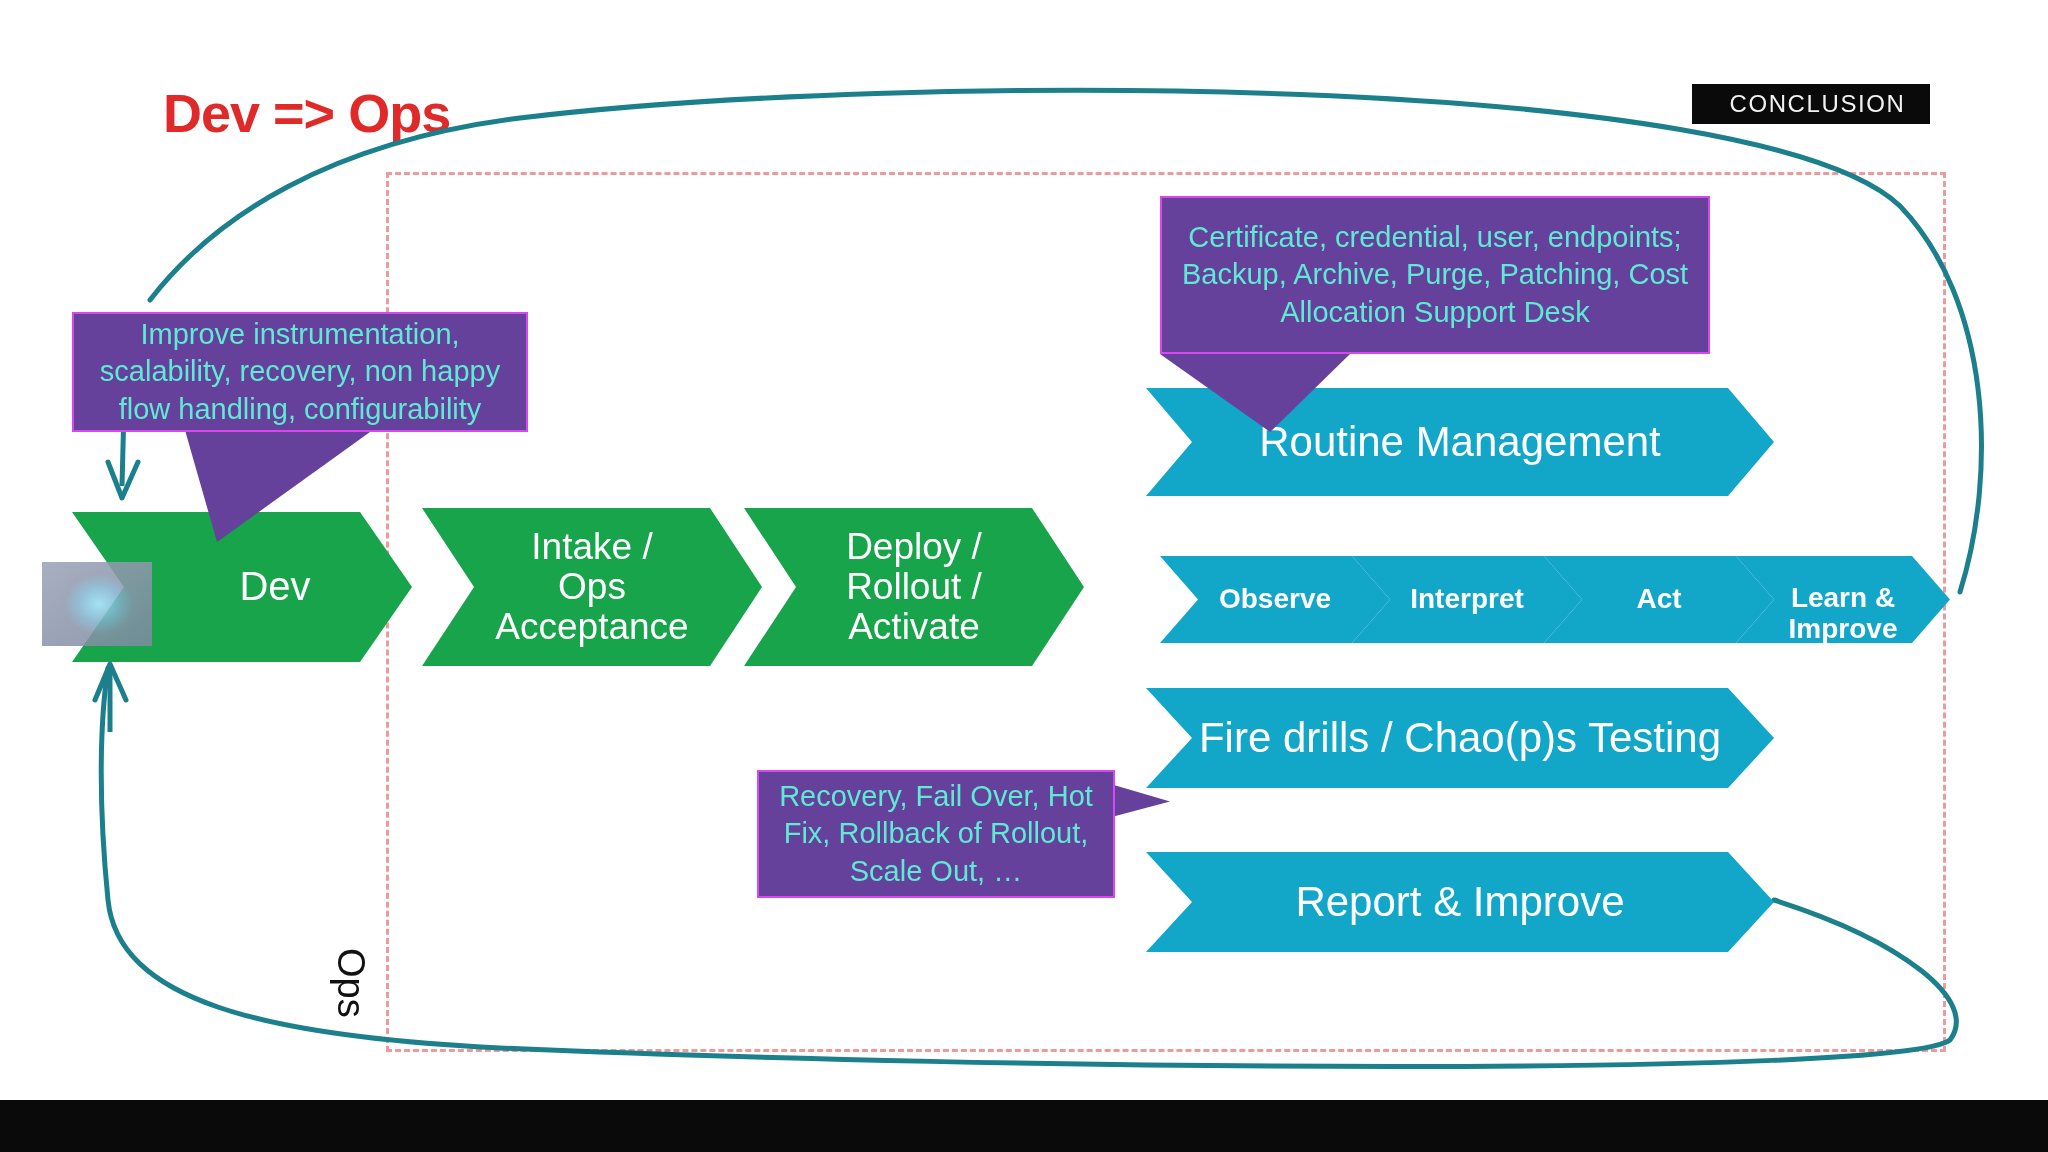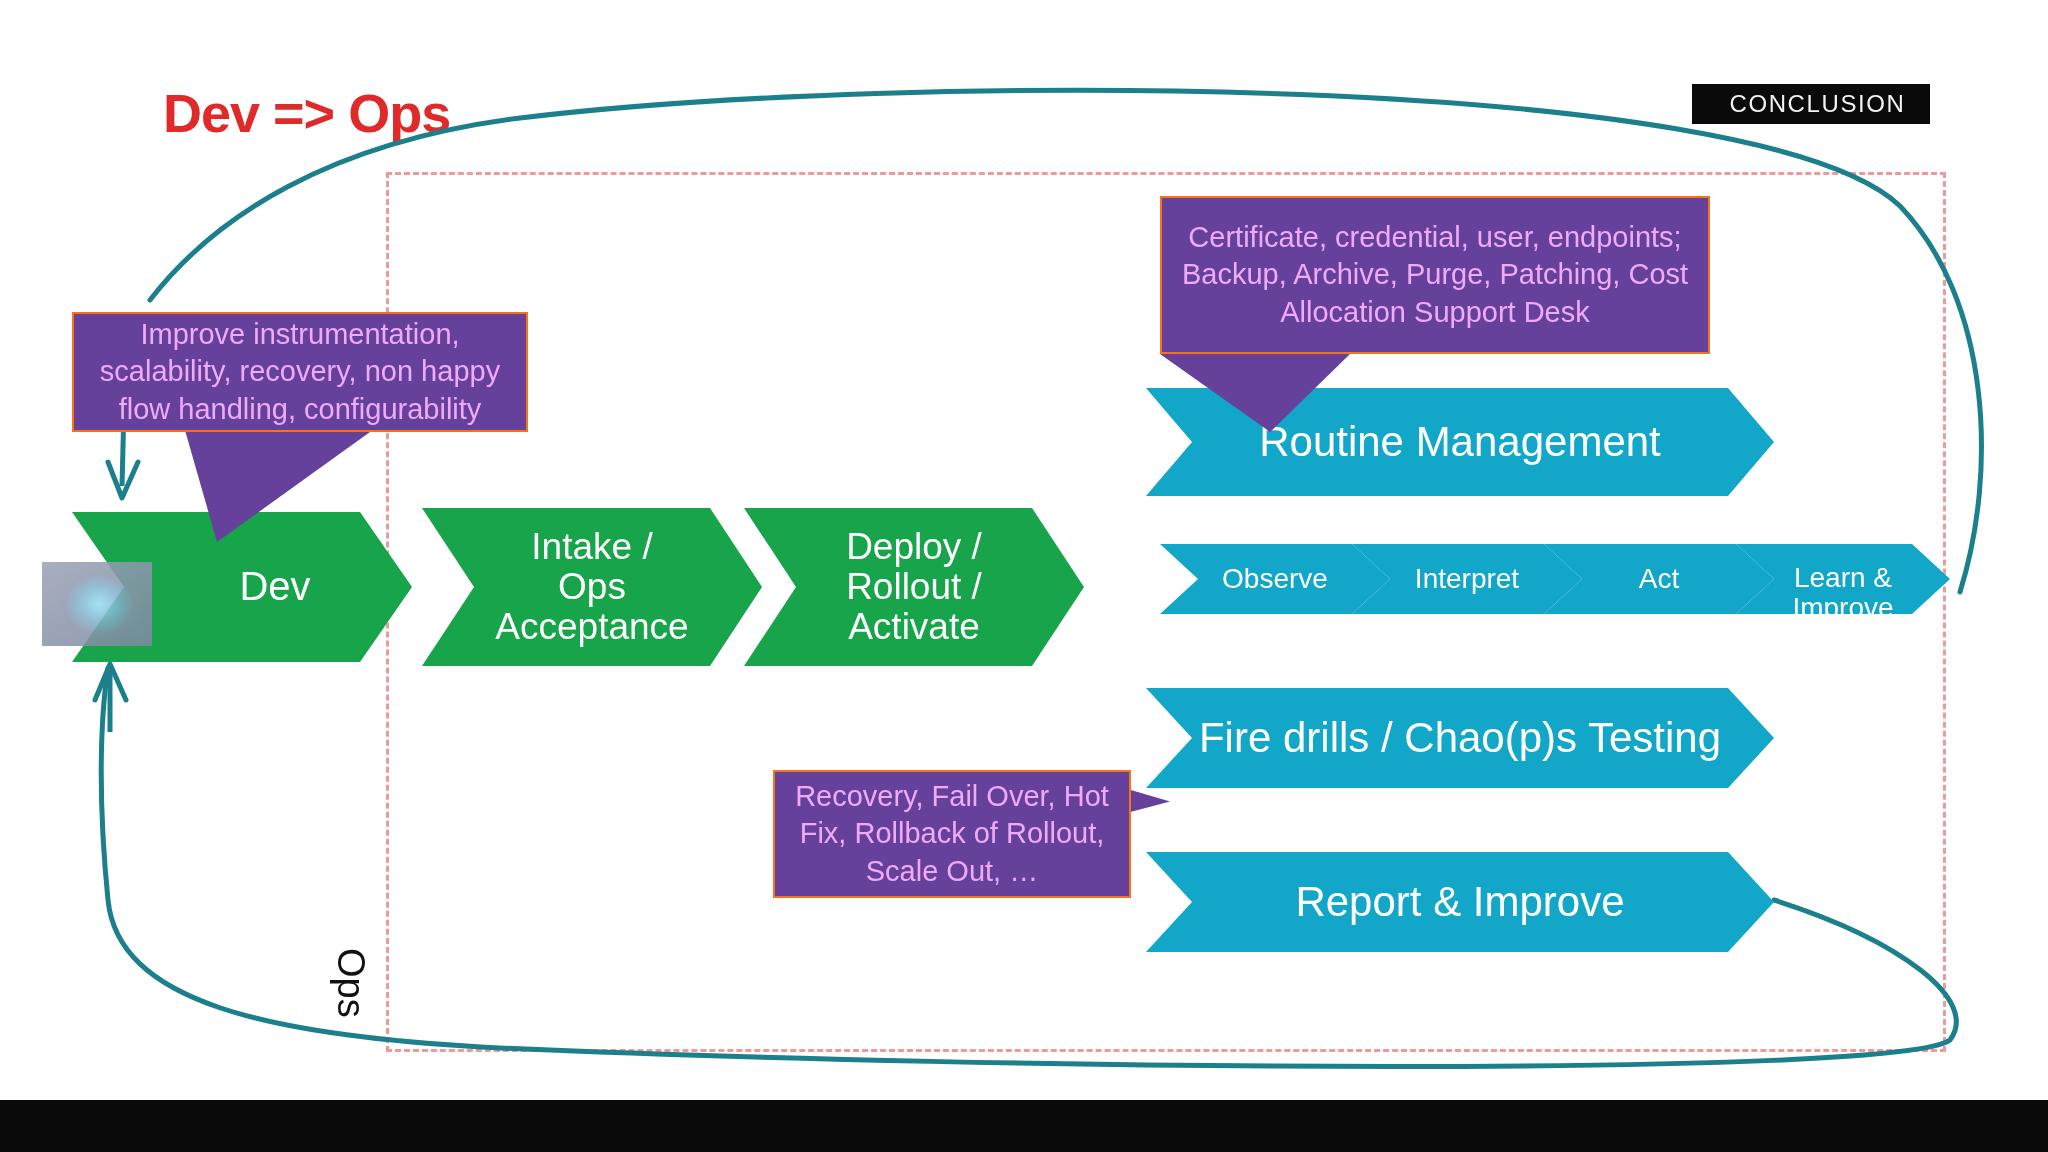--- a/index.html
+++ b/index.html
@@ -45,34 +45,34 @@
   #g3{left:744px; top:508px; width:340px; height:158px;}
   #g3 .lbl{font-size:37px;}
 
   #t-routine{left:1146px;top:388px;width:628px;height:108px;}
   #t-routine .lbl{font-size:42px;text-align:center;}
   #t-fire{left:1146px;top:688px;width:628px;height:100px;}
   #t-fire .lbl{font-size:42px;text-align:center;}
   #t-report{left:1146px;top:852px;width:628px;height:100px;}
   #t-report .lbl{font-size:42px;text-align:center;}
 
-  .oila{position:absolute;height:70px;top:544px;}
+  .oila{position:absolute;height:87px;top:556px;font-weight:bold;}
   #o1{left:1160px;width:230px;}
   #o2{left:1352px;width:230px;}
   #o3{left:1544px;width:230px;align-items:center;}
   #o4{left:1736px;width:214px;}
   .oila .lbl{font-size:28px;text-align:center;padding:0 12px;}
 
   
-  .callout{position:absolute;background:#65419B;border:2px solid #f97316;color:#f0abfc;
+  .callout{position:absolute;background:#65419B;border:2px solid #d946ef;color:#5eead4;
            box-sizing:border-box;display:flex;align-items:center;justify-content:center;
            text-align:center;line-height:1.28;}
   #c-left{left:72px;top:312px;width:456px;height:120px;font-size:29px;padding:6px 10px;}
   #c-top{left:1160px;top:196px;width:550px;height:158px;font-size:29px;padding:6px 14px;}
-  #c-bottom{left:757px;top:770px;width:358px;height:128px;font-size:29px;padding:6px 12px;margin-left:16px;}
+  #c-bottom{left:757px;top:770px;width:358px;height:128px;font-size:29px;padding:6px 12px;}
 
   .tail{position:absolute;background:#65419B;}
   #tail-left{left:145px;top:432px;width:225px;height:110px;
              clip-path:polygon(0 0, 100% 0, 32% 100%, 18% 0);}
   #tail-top{left:1160px;top:354px;width:190px;height:78px;
             clip-path:polygon(0 0, 100% 0, 58% 100%);}
   #tail-bottom{left:1090px;top:778px;width:80px;height:62px;
                clip-path:polygon(0 0, 100% 38%, 0 72%);}
 
   

